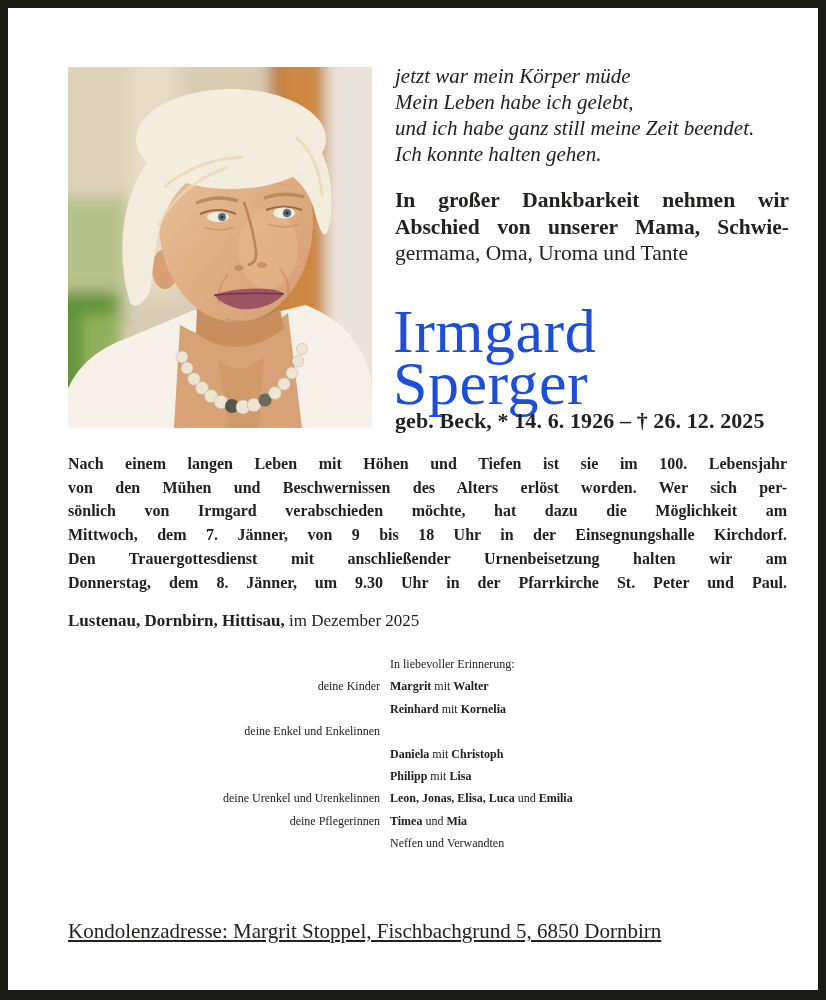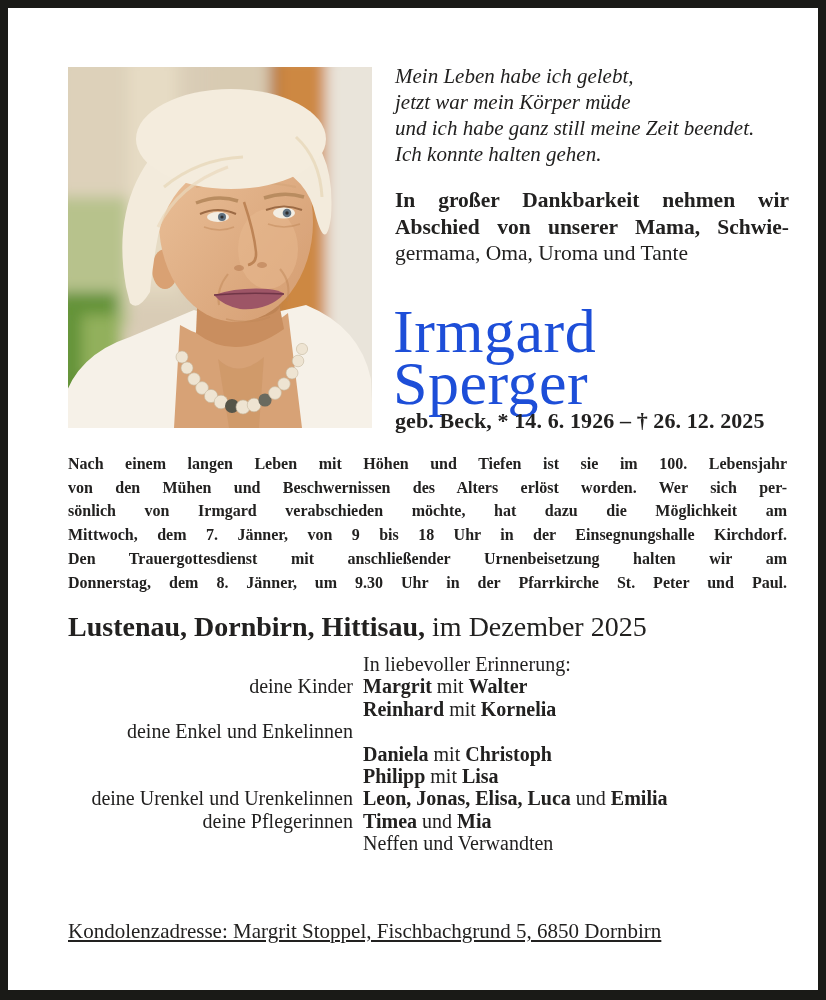--- a/index.html
+++ b/index.html
@@ -38,25 +38,25 @@
   .dates {
     position:absolute; left:387px; top:400px; width:410px;
     font-weight:700; font-size:22px; white-space:nowrap; letter-spacing:0.1px;
   }
   .main {
     position:absolute; left:60px; top:444px; width:719px;
     font-size:16px; line-height:23.7px;
   }
   .places {
     position:absolute; left:60px; top:603px; width:719px;
-    font-size:28px;
+    font-size:17px;
   }
   .family {
-    position:absolute; left:48px; top:645px; width:719px;
-    font-size:20px; line-height:22.4px;
+    position:absolute; left:75px; top:645px; width:719px;
+    font-size:12px; line-height:22.4px;
   }
   .fam-row { display:flex; }
   .fam-label { flex:0 0 297px; width:297px; text-align:right; }
   .fam-names { margin-left:10px; flex:1; }
   .b { font-weight:700; }
   .kond {
     position:absolute; left:60px; top:911px; width:719px;
     font-size:21px;
     text-decoration:underline;
   }
@@ -144,22 +144,22 @@
           <circle cx="216" cy="317" r="6.2" fill="#eee4d2" stroke="#c6b89f" stroke-width="0.6"></circle>
           <circle cx="224" cy="306" r="6" fill="#eee4d2" stroke="#c6b89f" stroke-width="0.6"></circle>
           <circle cx="230" cy="294" r="5.8" fill="#eee4d2" stroke="#c6b89f" stroke-width="0.6"></circle>
           <circle cx="234" cy="282" r="5.6" fill="#eee4d2" stroke="#c6b89f" stroke-width="0.6"></circle>
         </g>
       </g>
     </svg>
   </div>
 
   <div class="poem">
+      <div>jetzt war mein Körper müde</div>
       <div>Mein Leben habe ich gelebt,</div>
-      <div>jetzt war mein Körper müde</div>
       <div>und ich habe ganz still meine Zeit beendet.</div>
       <div>Ich konnte halten gehen.</div>
     </div>
 
   <div class="intro">
       <div class="jline">In großer Dankbarkeit nehmen wir</div>
       <div class="jline">Abschied von unserer Mama, Schwie-</div>
       <div>germama, Oma, Uroma und Tante</div>
     </div>
 

